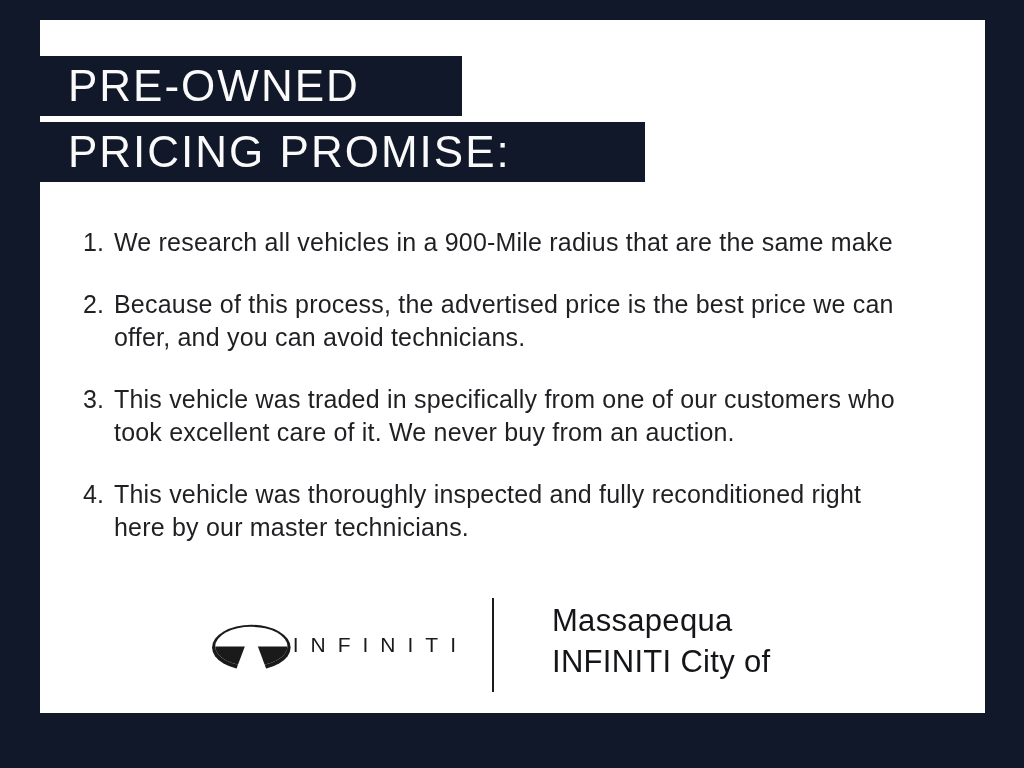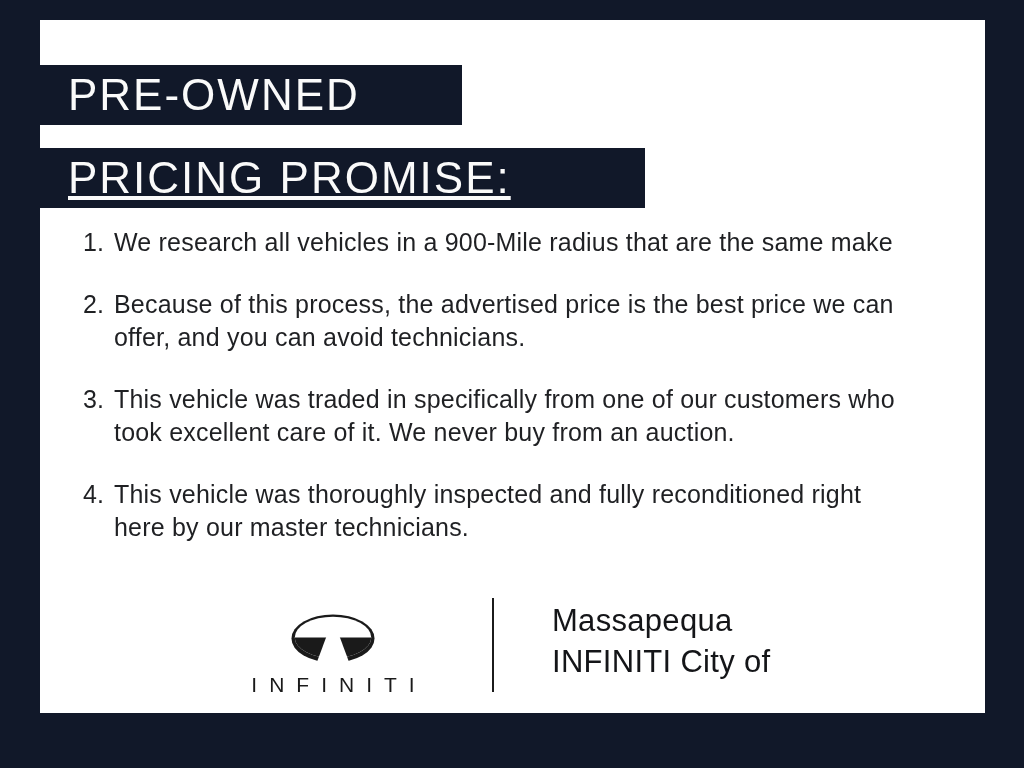--- a/index.html
+++ b/index.html
@@ -25,22 +25,22 @@
     background: #111829;
     color: #fafafa;
     display: flex;
     align-items: center;
     padding-left: 28px;
     font-size: 44px;
     font-weight: 400;
     letter-spacing: 2px;
     white-space: nowrap;
   }
-  .banner-1 { top: 45px;  width: 422px; height: 60px; }
-  .banner-2 { top: 128px; width: 605px; height: 60px; text-decoration: underline; }
+  .banner-1 { top: 36px;  width: 422px; height: 60px; }
+  .banner-2 { top: 102px; width: 605px; height: 60px; }
 
   
   .promise-list {
     position: absolute;
     left: 43px; top: 206px;
     width: 880px;
     list-style: none;
     color: #1f2023;
   }
   .promise {
@@ -56,23 +56,23 @@
     left: 0; top: 0;
   }
 
   
   .logo-block {
     position: absolute;
     left: 170px; top: 563px;
     width: 246px; height: 114px;
     background: #ffffff;
     display: flex;
-    flex-direction: column;
+    flex-direction: row;
     align-items: center;
-    justify-content: flex-end;
+    justify-content: center;
   }
   .emblem { margin-top: 15px; display: block; }
   .wordmark {
     margin-top: 9px;
     font-size: 21px;
     font-weight: 400;
     color: #1a1a1a;
     letter-spacing: 12px;
     margin-right: -12px; 
     white-space: nowrap;

